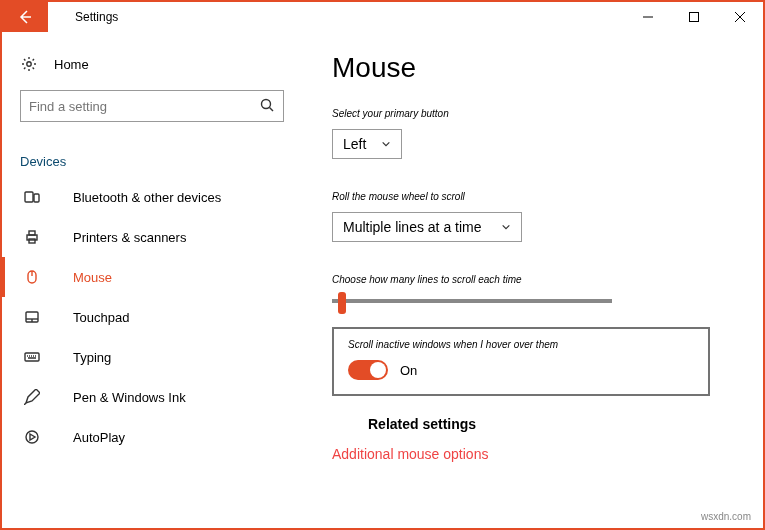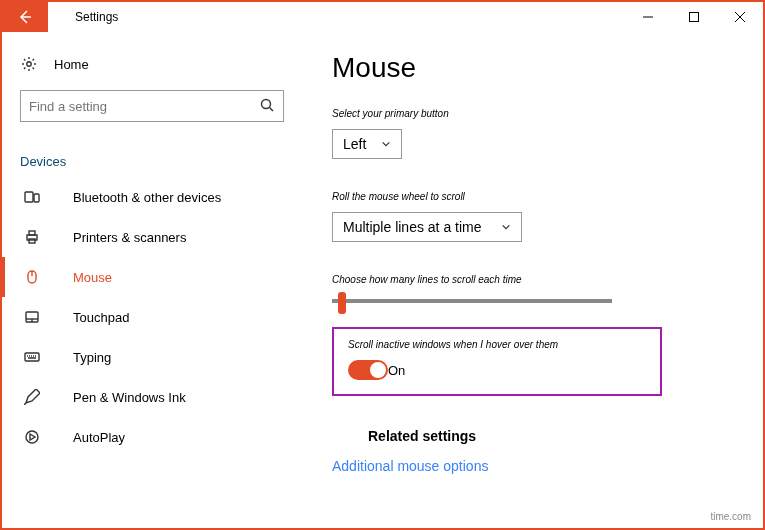--- a/index.html
+++ b/index.html
@@ -25,26 +25,26 @@
   .nav-item .icon-slot svg { stroke: #333; }
   .nav-item.selected .icon-slot svg { stroke: #e34c26; }
   .main { flex: 1; padding: 20px 30px 0 30px; overflow-y: auto; }
   .main h1 { font-weight: 300; font-size: 28px; margin-bottom: 24px; }
   .field-label { font-size: 10px; margin: 12px 0 10px 0; font-style: italic; }
   .dropdown { display: inline-flex; align-items: center; border: 1px solid #999; padding: 6px 10px; min-width: 70px; gap: 10px; font-size: 14px; margin-bottom: 20px; }
   .dropdown.wide { min-width: 190px; justify-content: flex-end; }
   .chev { margin-left: auto; }
   .slider { width: 280px; height: 4px; background: #888; position: relative; margin: 14px 0 24px 0; }
   .slider .thumb { position: absolute; left: 6px; top: -7px; width: 8px; height: 22px; background: #e34c26; border-radius: 3px; }
-  .highlight-box { border: 2px solid #a21caf; padding: 10px 14px 14px 14px; margin-bottom: 32px; width: 330px; }
-  .toggle-row { display: flex; align-items: center; gap: 0; margin-top: 10px; }
+  .highlight-box { border: 2px solid #737373; padding: 10px 14px 14px 14px; margin-bottom: 20px; width: 378px; }
+  .toggle-row { display: flex; align-items: center; gap: 12px; margin-top: 10px; }
   .toggle { width: 40px; height: 20px; background: #e34c26; border-radius: 10px; position: relative; }
   .toggle .knob { position: absolute; right: 2px; top: 2px; width: 16px; height: 16px; background: #fff; border-radius: 50%; }
   .related { font-size: 14px; font-weight: 700; margin-bottom: 14px; margin-left: 36px; }
-  .link { color: #3b82f6; font-size: 14px; }
+  .link { color: #ef4444; font-size: 14px; }
   .watermark { position: absolute; right: 12px; bottom: 6px; font-size: 10px; color: #888; }
   svg.ico { width: 16px; height: 16px; fill: none; stroke: #333; stroke-width: 1.4; }
 </style>
 </head>
 <body>
 
 <div class="window">
 
   <div class="titlebar">
     <div class="back-btn">
@@ -196,14 +196,14 @@
           </div>
           <span>On</span>
         </div>
       </div>
 
       <div class="related">Related settings</div>
       <div class="link">Additional mouse options</div>
     </div>
   </div>
 
-  <div class="watermark">time.com</div>
+  <div class="watermark">wsxdn.com</div>
 </div>
 
 </body></html>

